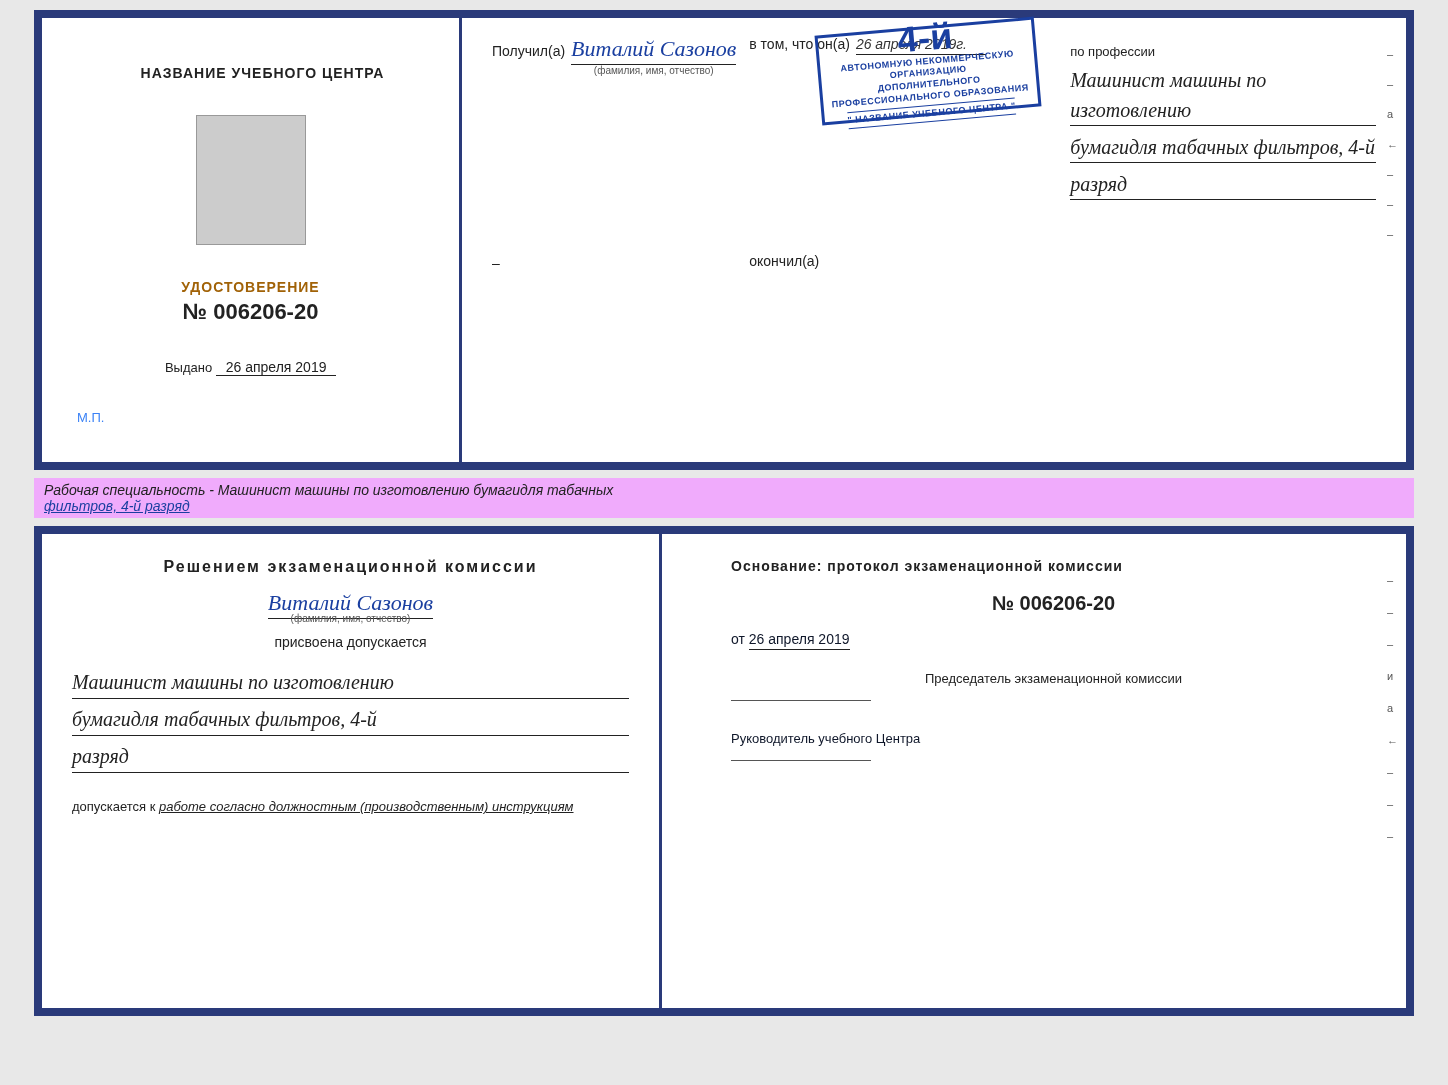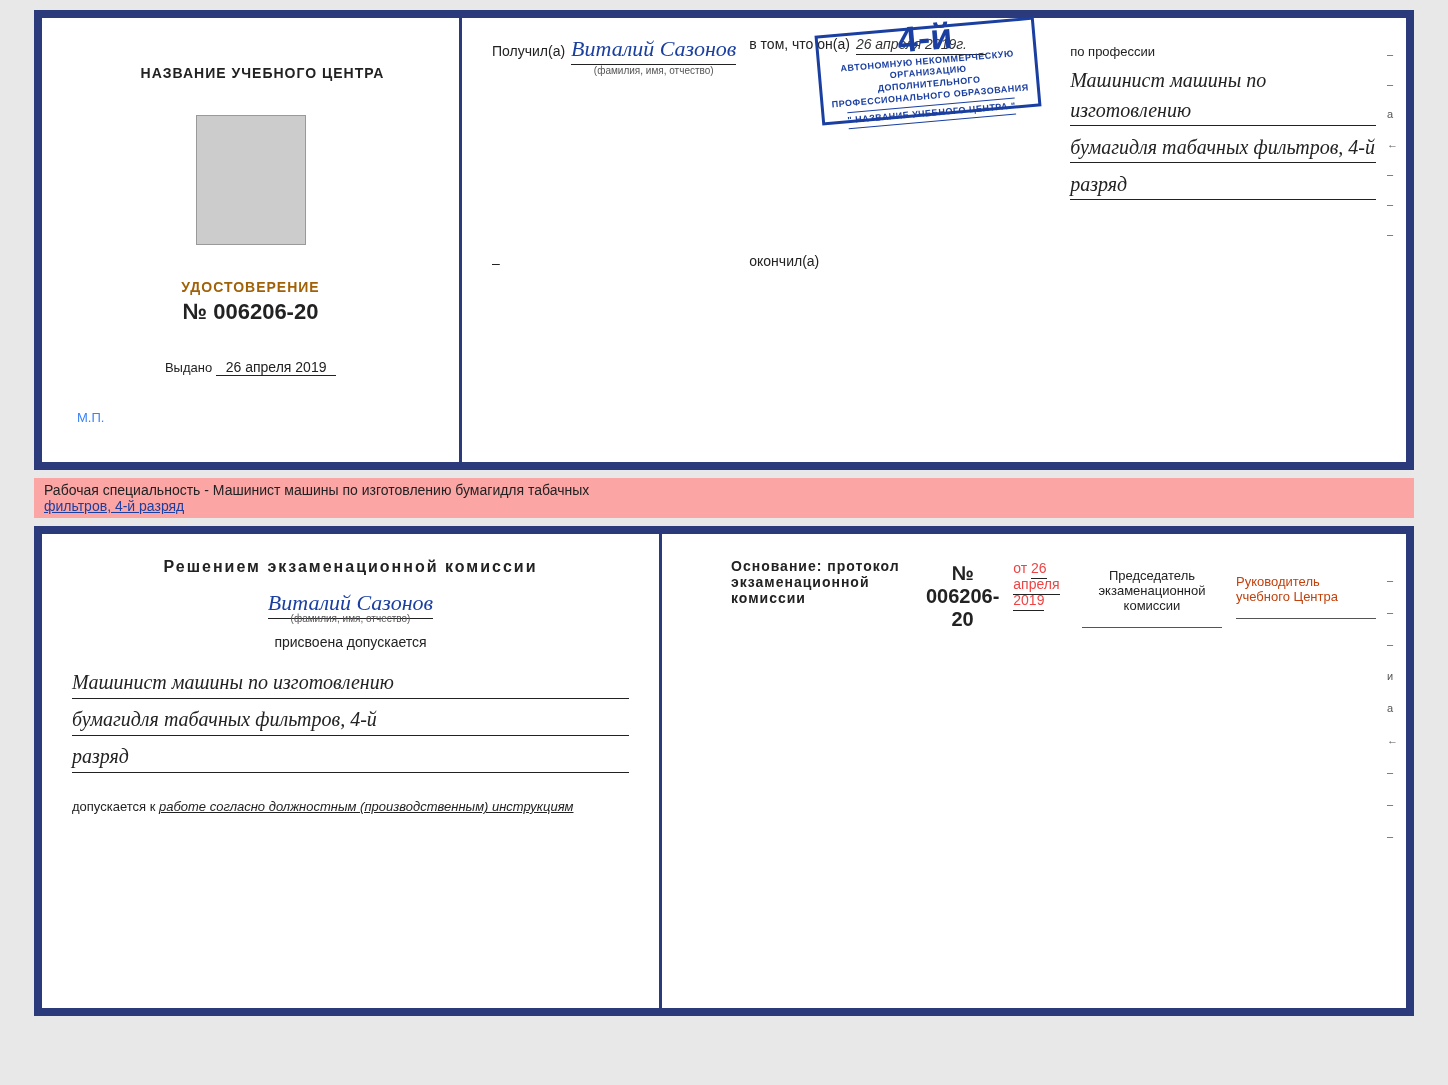--- a/index.html
+++ b/index.html
@@ -220,21 +220,22 @@
       font-size: 11px;
       color: #555;
     }
 
     
     .middle-label {
       width: 1380px;
       padding: 4px 10px;
       font-size: 14px;
       color: #222;
-      background: #fca5a5;
+      background: #f0abfc;
+      font-style: italic;
     }
 
     .middle-label .underline {
       text-decoration: underline;
       color: #1a3fa0;
     }
 
     
     .bottom-cert {
       width: 1380px;
@@ -252,21 +253,21 @@
       padding: 24px 30px;
       display: flex;
       flex-direction: column;
       gap: 10px;
     }
 
     .bottom-right {
       flex: 1;
       padding: 24px 30px;
       display: flex;
-      flex-direction: row;
+      flex-direction: column;
       gap: 14px;
     }
 
     .decision-title {
       font-size: 16px;
       font-weight: bold;
       letter-spacing: 2px;
       color: #222;
       text-align: center;
     }
@@ -326,21 +327,21 @@
     .protocol-number {
       font-size: 20px;
       font-weight: bold;
       color: #222;
       text-align: center;
       margin-top: 4px;
     }
 
     .ot-date {
       font-size: 14px;
-      color: #ef4444;
+      color: #0f172a;
       margin-top: 2px;
     }
 
     .ot-date .date-val {
       border-bottom: 1px solid #222;
       padding-bottom: 2px;
     }
 
     .chairman-block {
       font-size: 13px;
@@ -350,21 +351,21 @@
     }
 
     .signature-line {
       border-bottom: 1px solid #555;
       width: 140px;
       margin-top: 14px;
     }
 
     .rukovoditel-block {
       font-size: 13px;
-      color: #c2410c;
+      color: #0f172a;
       margin-top: 16px;
     }
 
     .side-marks-bottom {
       position: absolute;
       right: 8px;
       top: 40px;
       display: flex;
       flex-direction: column;
       gap: 20px;

